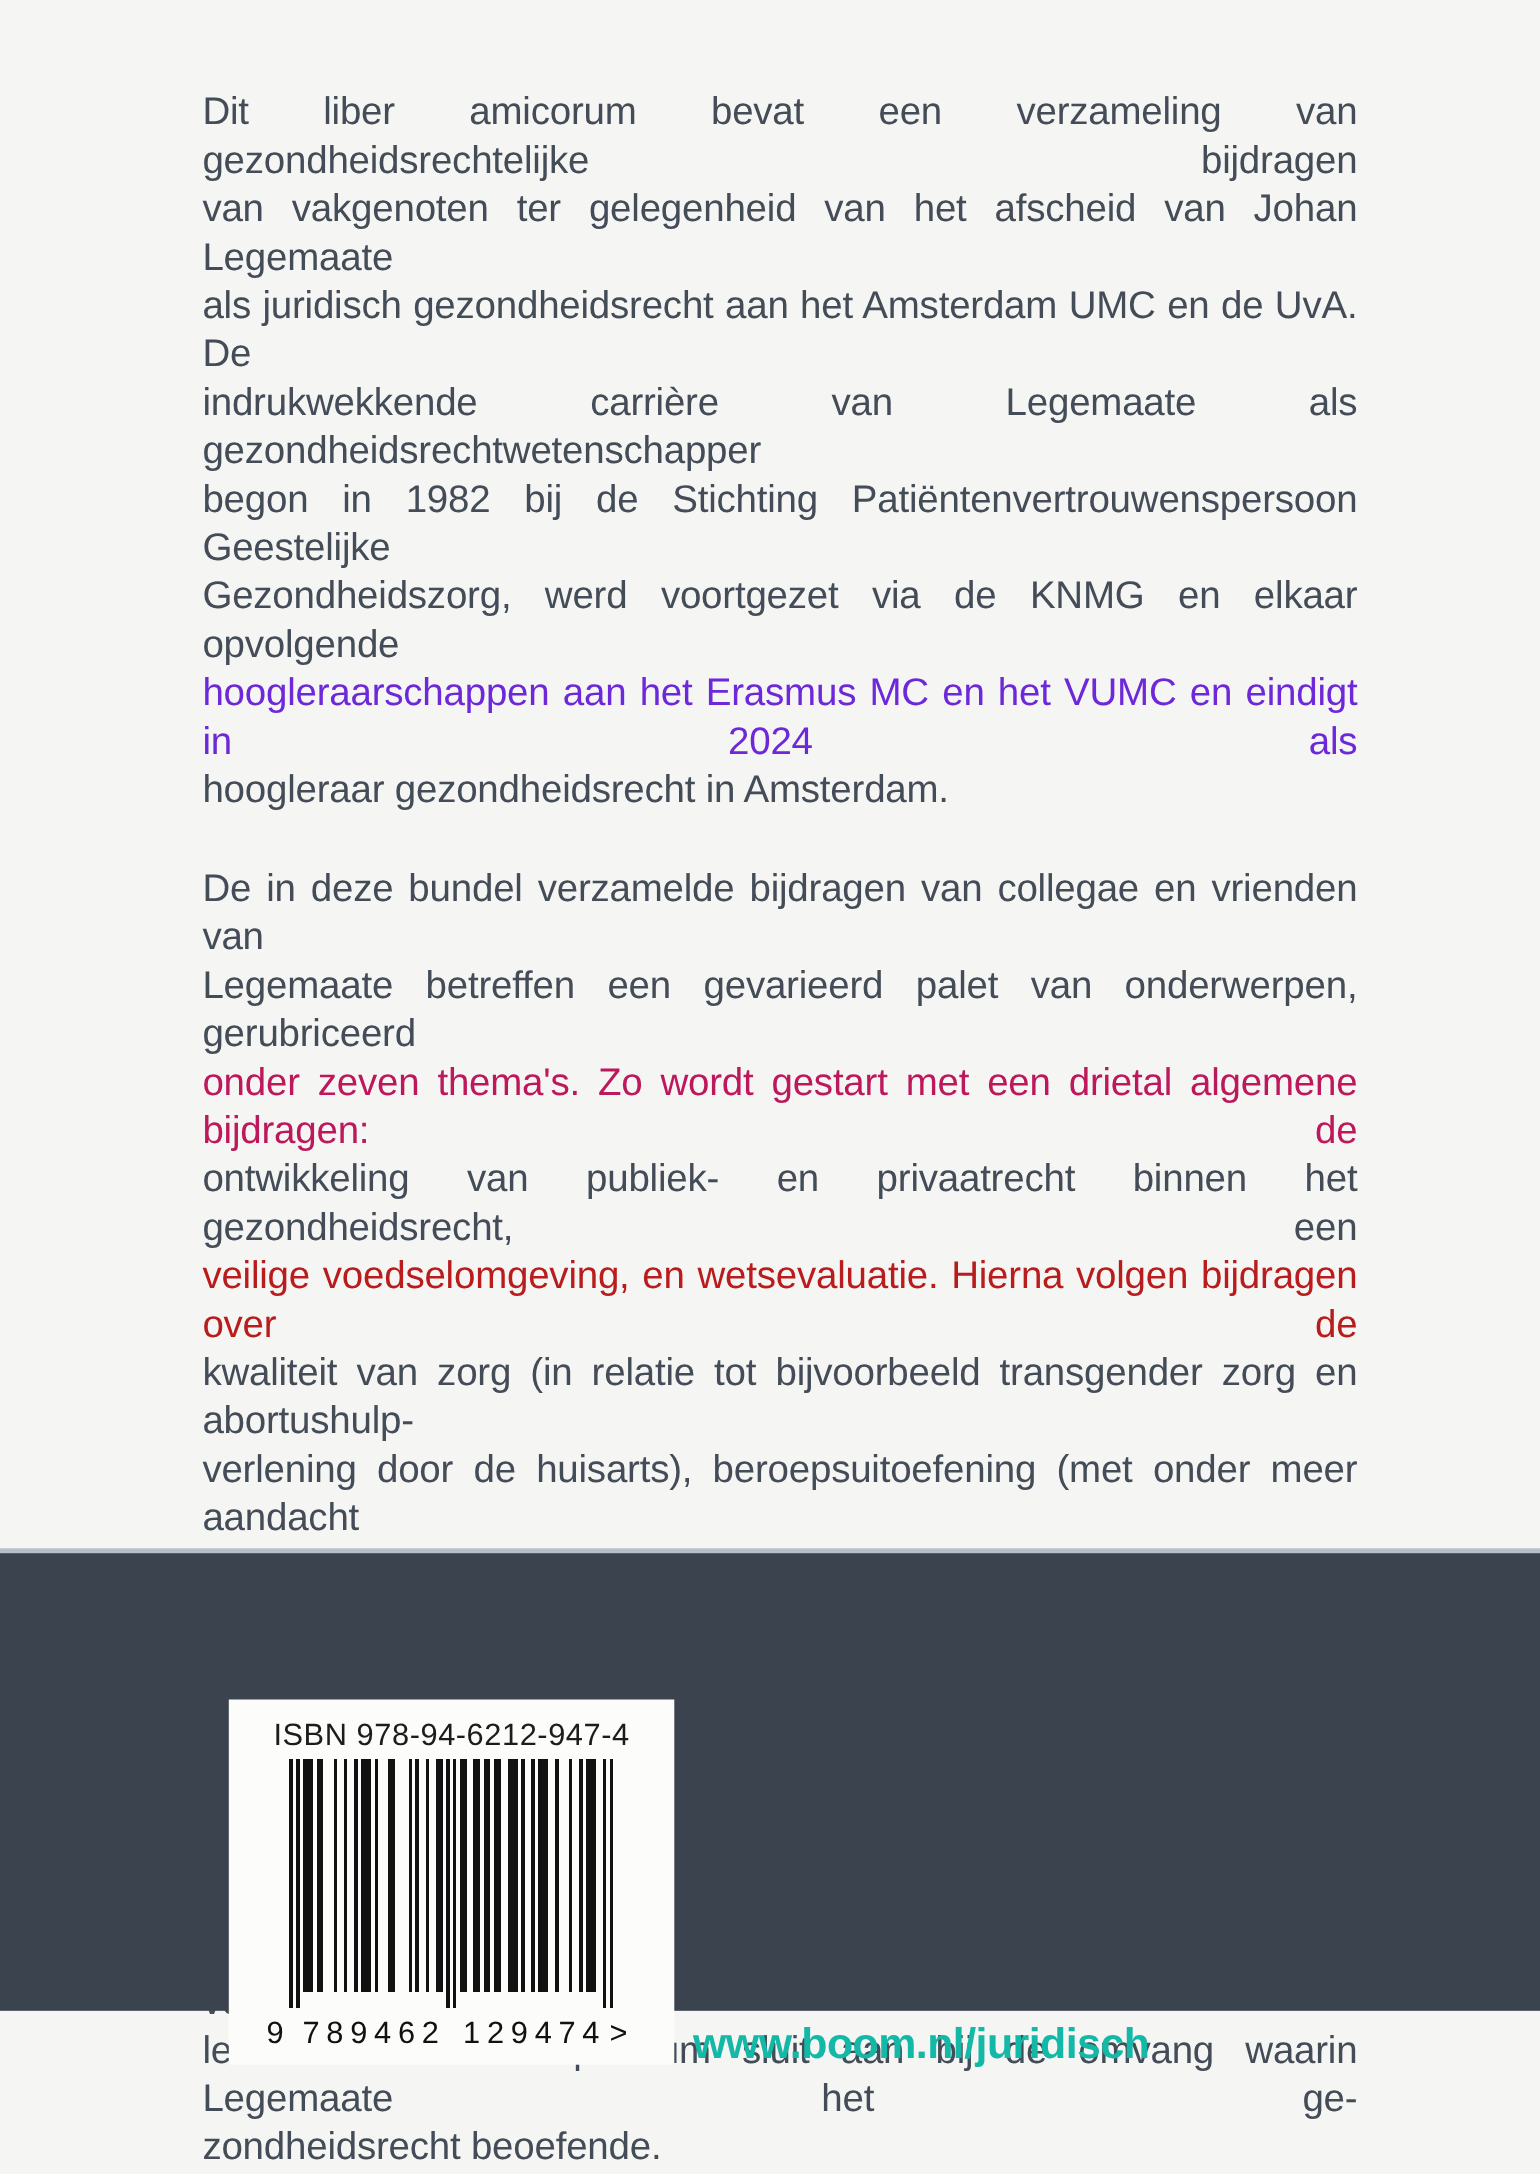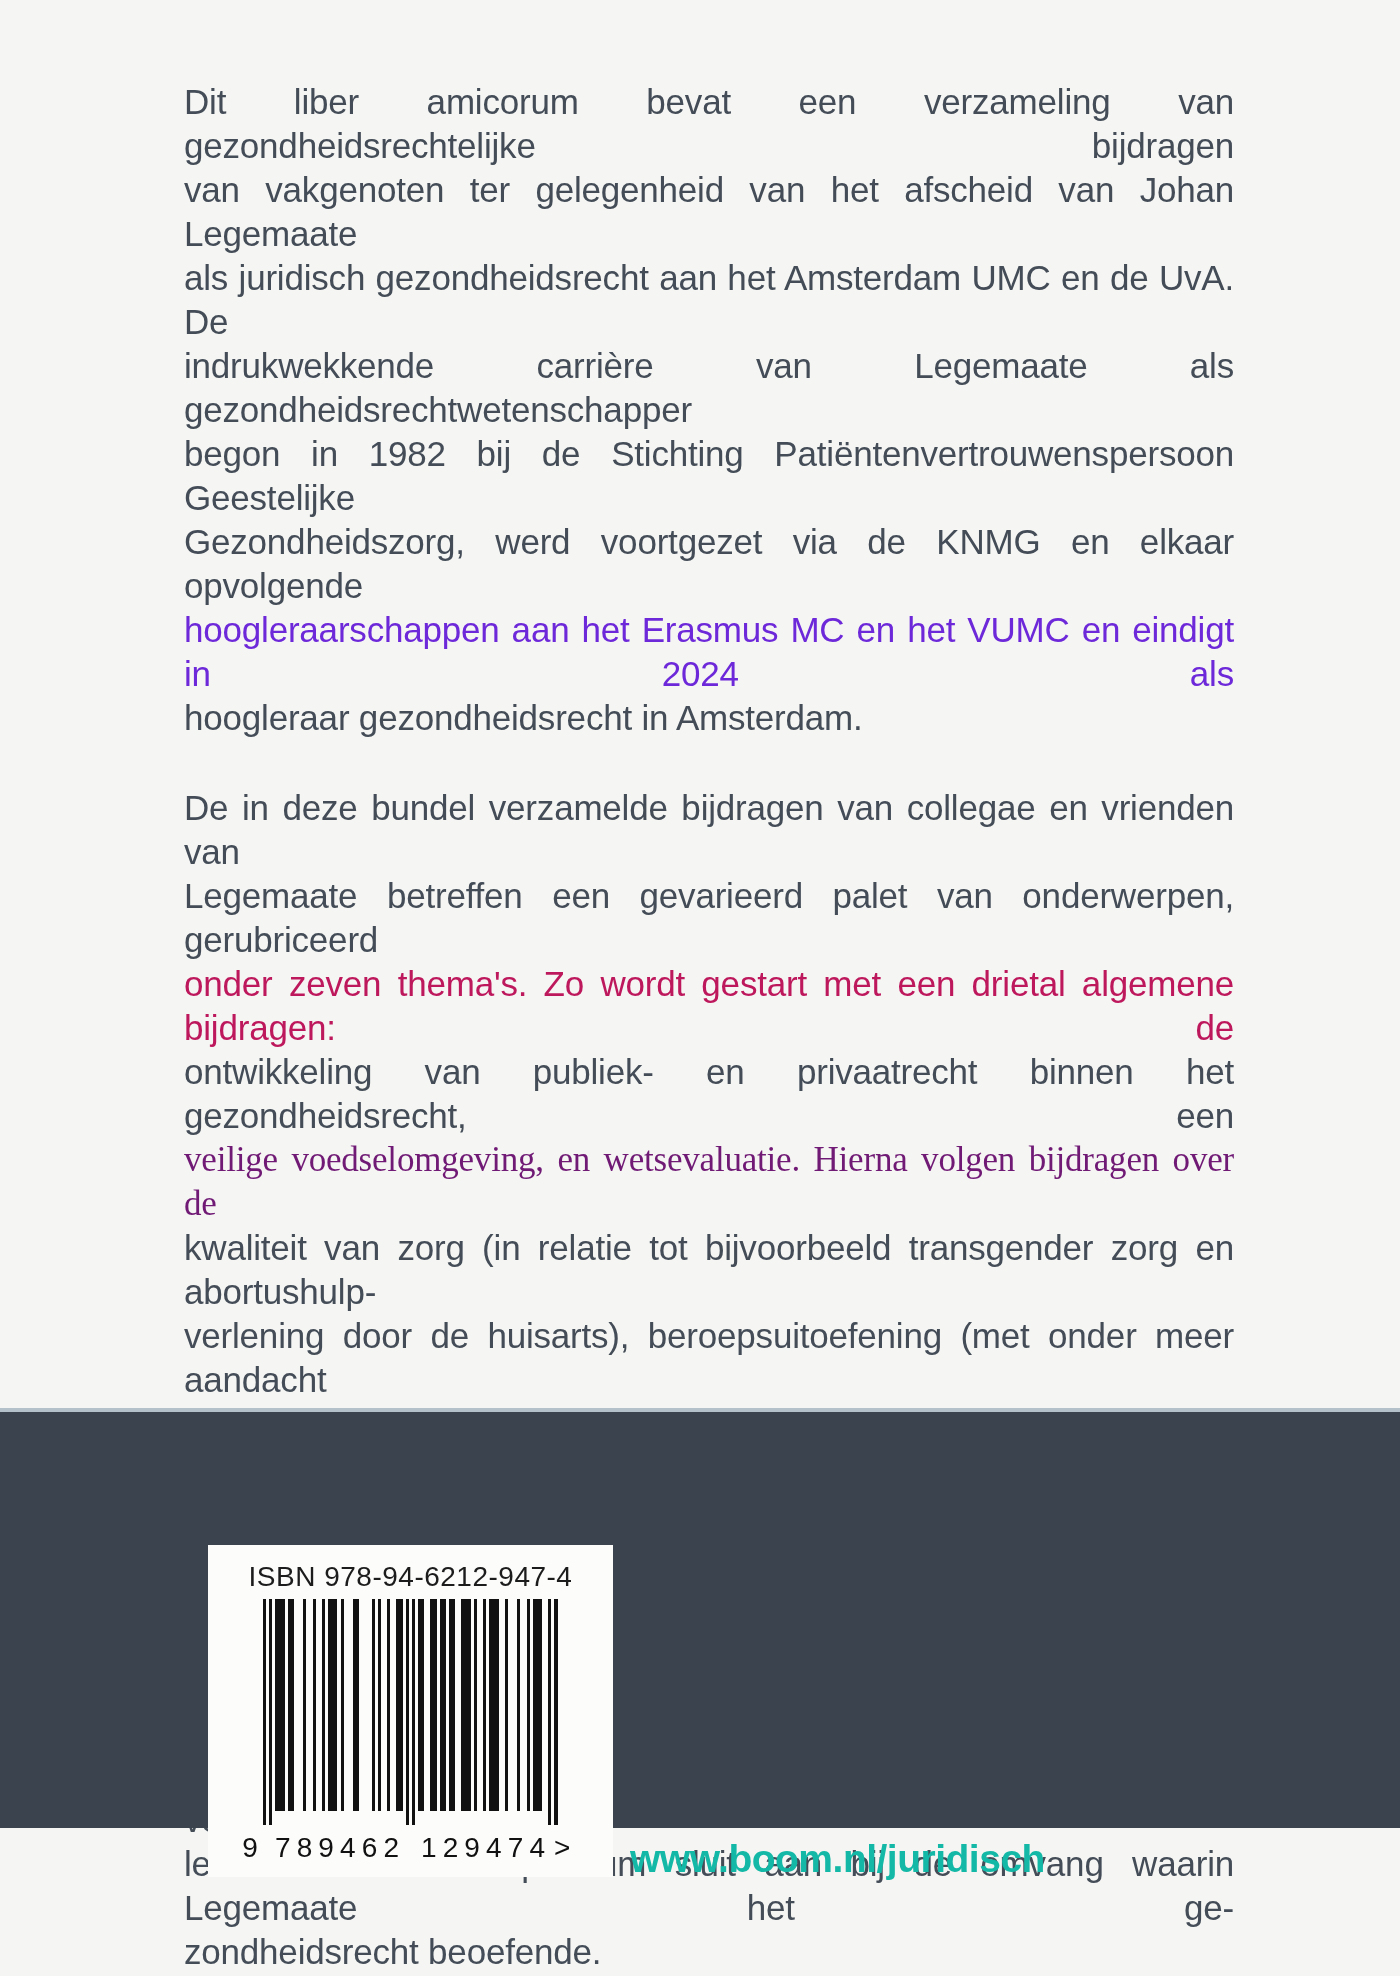--- a/index.html
+++ b/index.html
@@ -57,21 +57,21 @@
         <div class="line" style="color: rgb(67, 76, 87);">begon in 1982 bij de Stichting Patiëntenvertrouwenspersoon Geestelijke</div>
         <div class="line" style="color: rgb(67, 76, 87);">Gezondheidszorg, werd voortgezet via de KNMG en elkaar opvolgende</div>
         <div class="line" style="color: #6d28d9;">hoogleraarschappen aan het Erasmus MC en het VUMC en eindigt in 2024 als</div>
         <div class="line last" style="color: rgb(67, 76, 87);">hoogleraar gezondheidsrecht in Amsterdam.</div>
       </div>
       <div class="para">
         <div class="line" style="color: rgb(67, 76, 87);">De in deze bundel verzamelde bijdragen van collegae en vrienden van</div>
         <div class="line" style="color: rgb(67, 76, 87);">Legemaate betreffen een gevarieerd palet van onderwerpen, gerubriceerd</div>
         <div class="line" style="color: #be185d;">onder zeven thema's. Zo wordt gestart met een drietal algemene bijdragen: de</div>
         <div class="line" style="color: rgb(67, 76, 87);">ontwikkeling van publiek- en privaatrecht binnen het gezondheidsrecht, een</div>
-        <div class="line" style="color: #701a75; font-family: Liberation Serif, serif;">veilige voedselomgeving, en wetsevaluatie. Hierna volgen bijdragen over de</div>
+        <div class="line" style="color: #b91c1c;">veilige voedselomgeving, en wetsevaluatie. Hierna volgen bijdragen over de</div>
         <div class="line" style="color: rgb(67, 76, 87);">kwaliteit van zorg (in relatie tot bijvoorbeeld transgender zorg en abortushulp-</div>
         <div class="line" style="color: rgb(67, 76, 87);">verlening door de huisarts), beroepsuitoefening (met onder meer aandacht</div>
         <div class="line" style="color: rgb(67, 76, 87);">voor transparantie over financiële relaties), patiëntenrechten, de geestelijke</div>
         <div class="line" style="color: rgb(67, 76, 87);">gezondheidszorg (over onder meer een Staatscommissie Gedwongen Zorg</div>
         <div class="line" style="color: rgb(67, 76, 87);">en proactieve zorgplanning), aansprakelijkheid (onder andere over centrale</div>
         <div class="line" style="color: rgb(67, 76, 87);">aansprakelijkheid) en rechtsvergelijking. Binnen dat laatste thema wordt inge-</div>
         <div class="line" style="color: rgb(67, 76, 87);">gaan op onbevoegde beroepsuitoefening en levensbeëindiging bij voltooid</div>
         <div class="line" style="color: rgb(67, 76, 87);">leven. Het brede spectrum sluit aan bij de omvang waarin Legemaate het ge-</div>
         <div class="line last" style="color: rgb(67, 76, 87);">zondheidsrecht beoefende.</div>
       </div>

